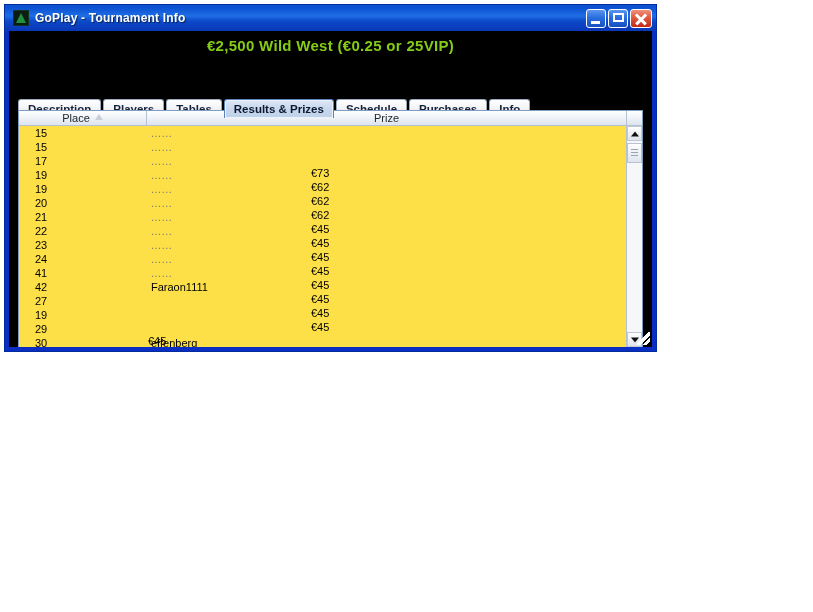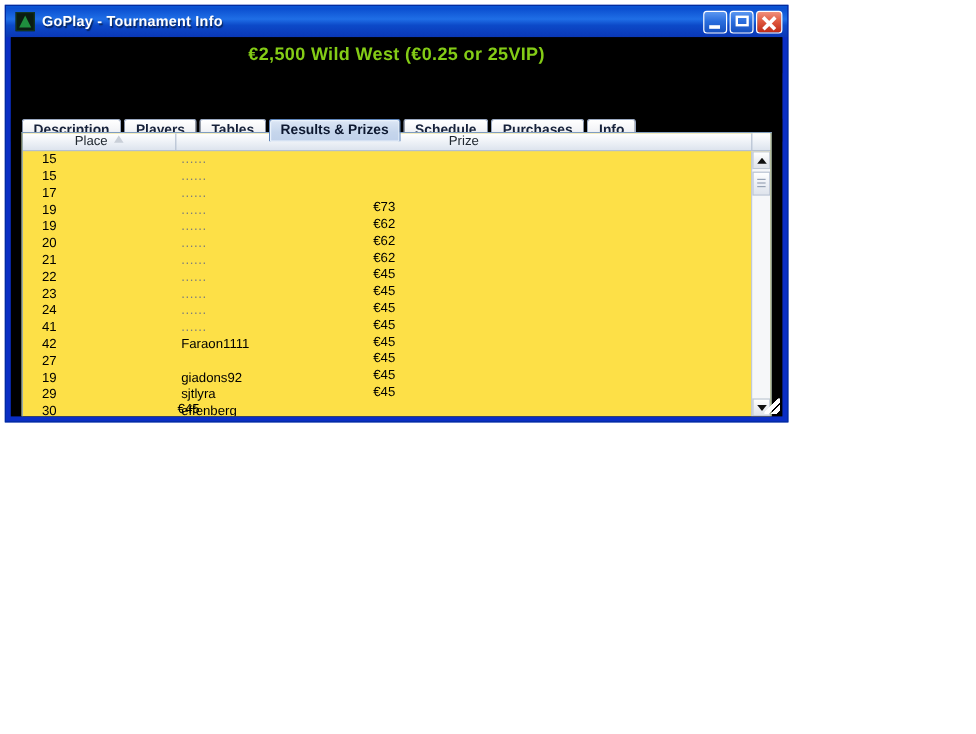--- a/index.html
+++ b/index.html
@@ -439,26 +439,24 @@
               <div class="cell-place">42</div>
               <div class="cell-player">Faraon1111</div>
               <div class="cell-prize">€45</div>
             </div>
             <div class="row">
               <div class="cell-place">27</div>
               <div class="cell-prize">€45</div>
             </div>
             <div class="row">
               <div class="cell-place">19</div>
-              <div class="cell-player">giadons92</div>
               <div class="cell-prize">€33</div>
             </div>
             <div class="row">
               <div class="cell-place">29</div>
-              <div class="cell-player">sjtlyra</div>
               <div class="cell-prize">€33</div>
             </div>
             <div class="row">
               <div class="cell-place">30</div>
               <div class="cell-player">effenberg</div>
               <div class="cell-prize">€33</div>
             </div>
           </div>
 
         <div class="vscroll">

